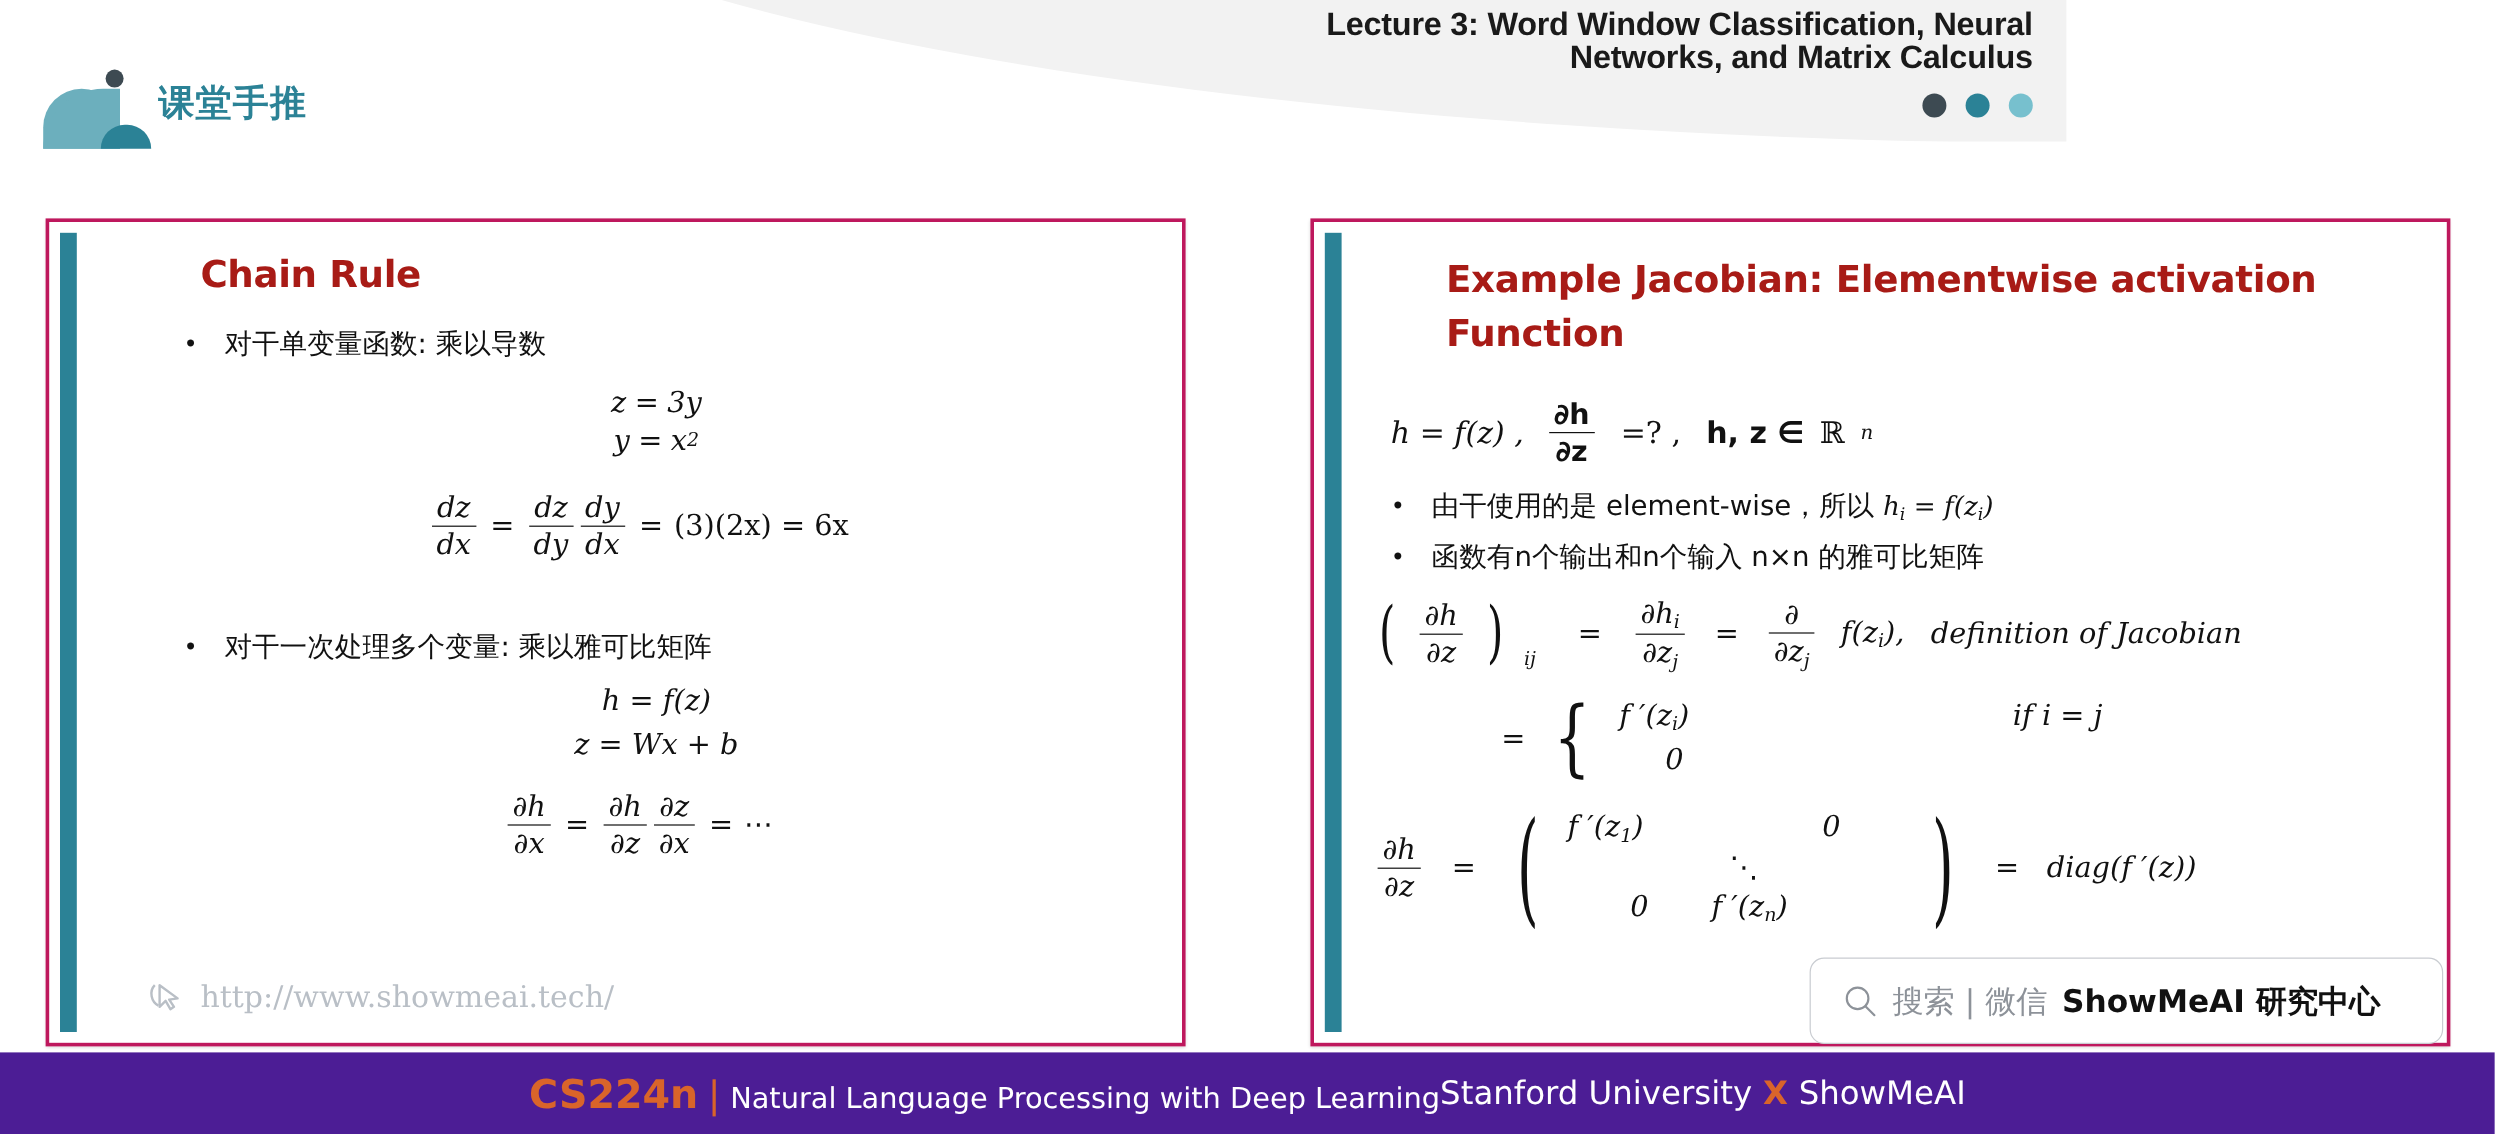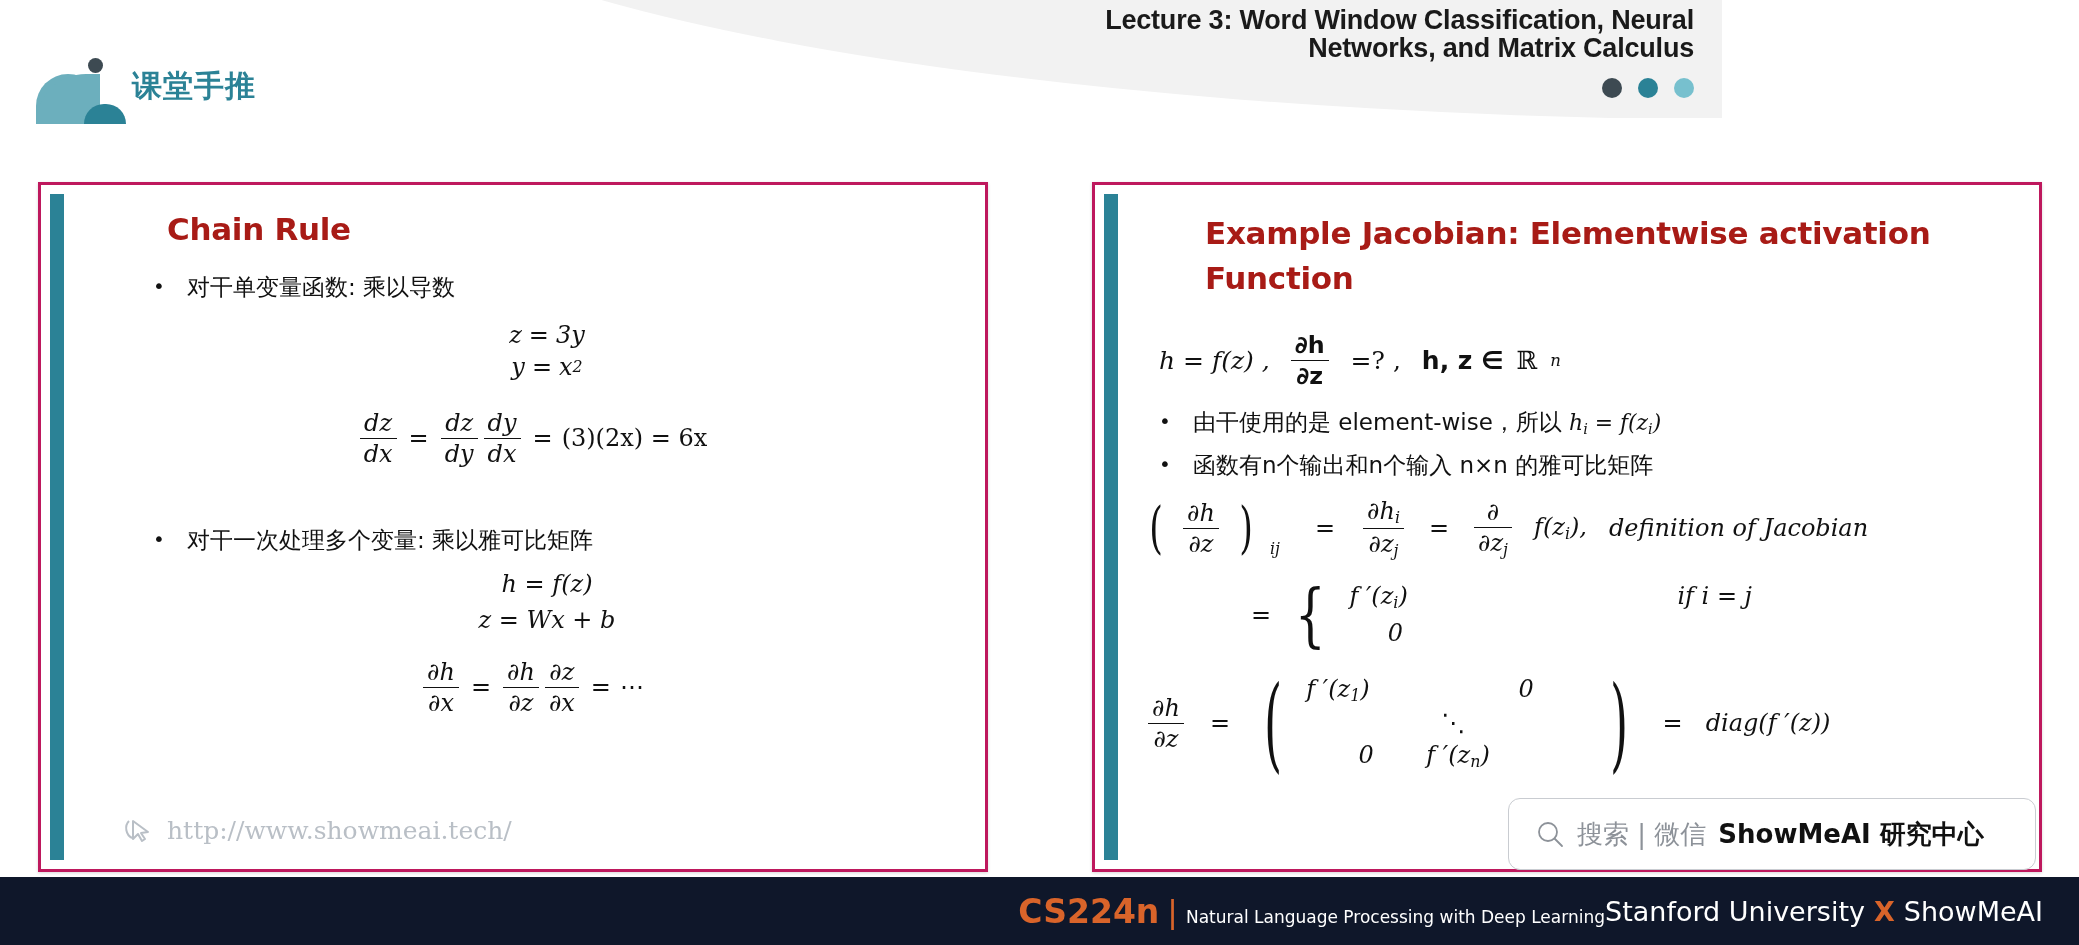--- a/index.html
+++ b/index.html
@@ -222,30 +222,30 @@
   }
   .search-placeholder { color: #8d9299; font-size: 26px; font-family: "DejaVu Sans", sans-serif; text-align: center; }
   .search-brand { color: #111; font-size: 26px; font-weight: bold; font-family: "DejaVu Sans", sans-serif; }
 
   
   .footer {
     position: absolute;
     left: 0; bottom: 0;
     width: 2079px;
     height: 68px;
-    background: #0f172a;
+    background: #4c1d95;
     display: flex;
     align-items: center;
-    justify-content: flex-end;
+    justify-content: center;
     padding: 0 36px;
   }
   .footer-left { display: flex; align-items: baseline; gap: 0; }
   .course-code { color: #d9642a; font-size: 33px; font-weight: bold; font-family: "DejaVu Sans", sans-serif; }
   .course-sep  { color: #d9642a; font-size: 33px; margin: 0 9px; font-weight: 300; }
-  .course-name { color: #ffffff; font-size: 17px; font-family: "DejaVu Sans", sans-serif; }
+  .course-name { color: #ffffff; font-size: 24px; font-family: "DejaVu Sans", sans-serif; }
   .footer-right { color: #ffffff; font-size: 27px; font-family: "DejaVu Sans", sans-serif; display: flex; gap: 9px; align-items: baseline;}
   .footer-x { color: #d9642a; font-weight: bold; }
 </style>
 </head>
 <body>
 
 <div class="header-band">
   <div class="header-swoosh"></div>
   <div class="lecture-title">
     <div>Lecture 3:  Word Window Classification, Neural</div>

